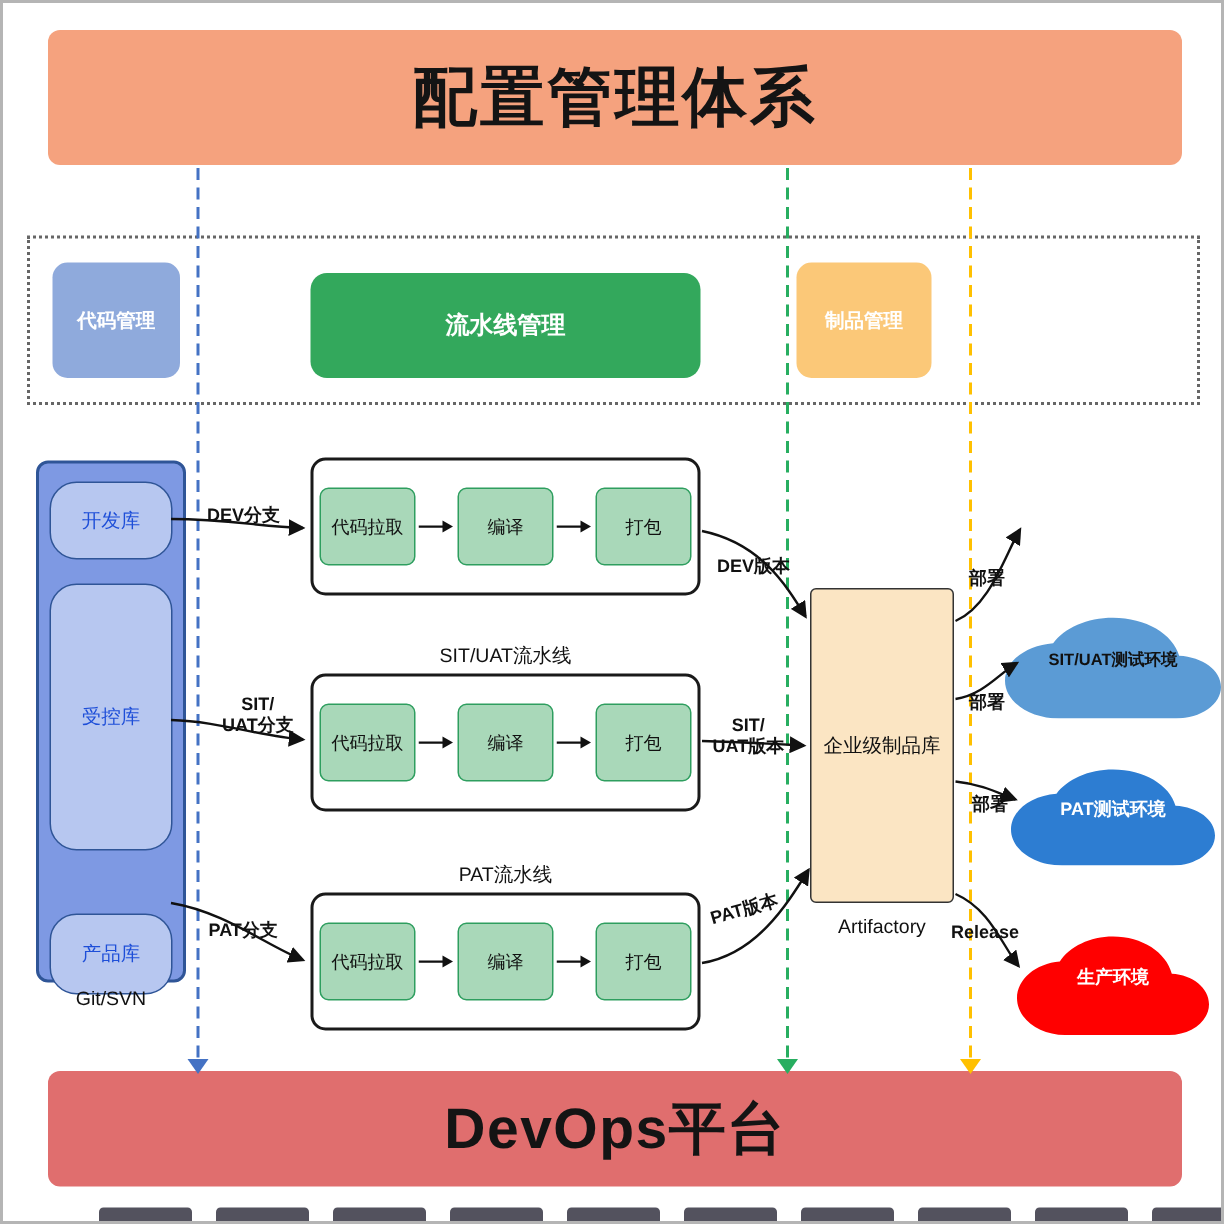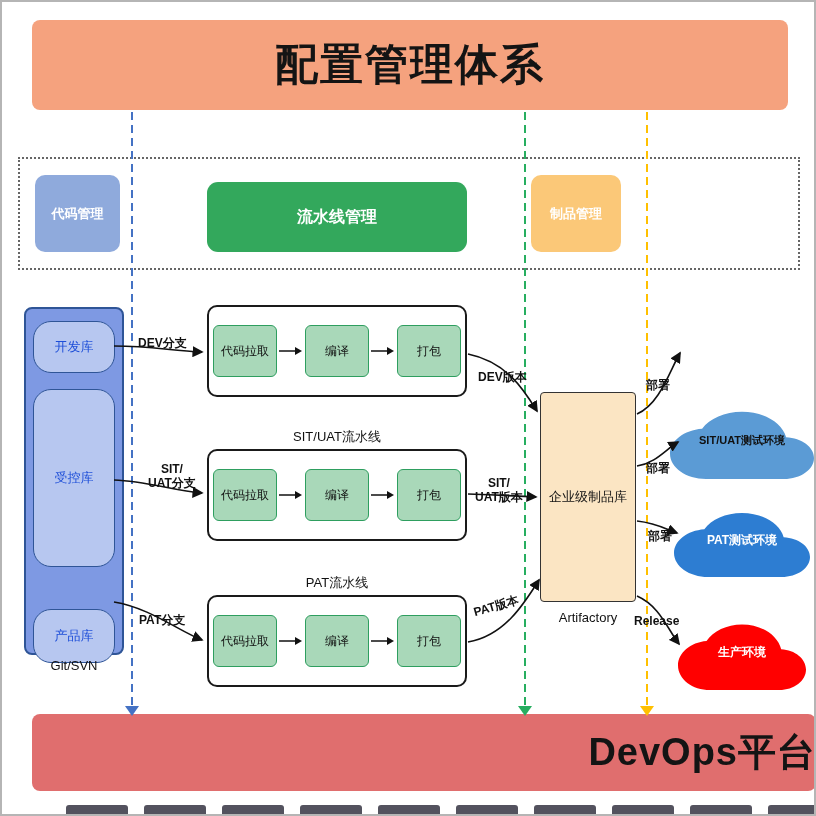--- a/index.html
+++ b/index.html
@@ -7,21 +7,21 @@
     position:relative;width:816px;height:816px;overflow:hidden;
     background:#ffffff;box-sizing:border-box;border:2px solid #b5b5b5;
     font-family:Liberation Sans, sans-serif;color:#111;
   }
   .abs{position:absolute;}
   
   .banner-top{left:30px;top:18px;width:756px;height:90px;background:#F5A27E;border-radius:8px;
     display:flex;align-items:center;justify-content:center;z-index:1;}
   .banner-top .t{font-size:43px;font-weight:bold;color:#141414;letter-spacing:2px;}
   .banner-bottom{left:30px;top:712px;width:756px;height:77px;background:#E06E6E;border-radius:8px;
-    display:flex;align-items:center;justify-content:flex-end;z-index:1;padding-left:28px;}
+    display:flex;align-items:center;justify-content:center;z-index:1;}
   .banner-bottom .t{font-size:38px;font-weight:bold;color:#141414;letter-spacing:1px;}
   
   .dotted-box{left:16px;top:155px;width:782px;height:113px;border:2px dotted #666;box-sizing:border-box;z-index:1;}
   .cat{display:flex;align-items:center;justify-content:center;color:#fff;font-weight:bold;border-radius:10px;z-index:1;text-align:center;}
   .cat-code{left:33px;top:173px;width:85px;height:77px;background:#8FAADC;font-size:13px;}
   .cat-pipe{left:205px;top:180px;width:260px;height:70px;background:#33A85C;font-size:16px;border-radius:11px;}
   .cat-art{left:529px;top:173px;width:90px;height:77px;background:#FBC878;font-size:13px;}
   .cat-env{left:682px;top:173px;width:88px;height:77px;background:#76C3EA;font-size:13px;}
   
   .repo-group{left:22px;top:305px;width:100px;height:348px;background:#7E99E3;border:2px solid #2F5597;border-radius:8px;box-sizing:border-box;z-index:1;}

